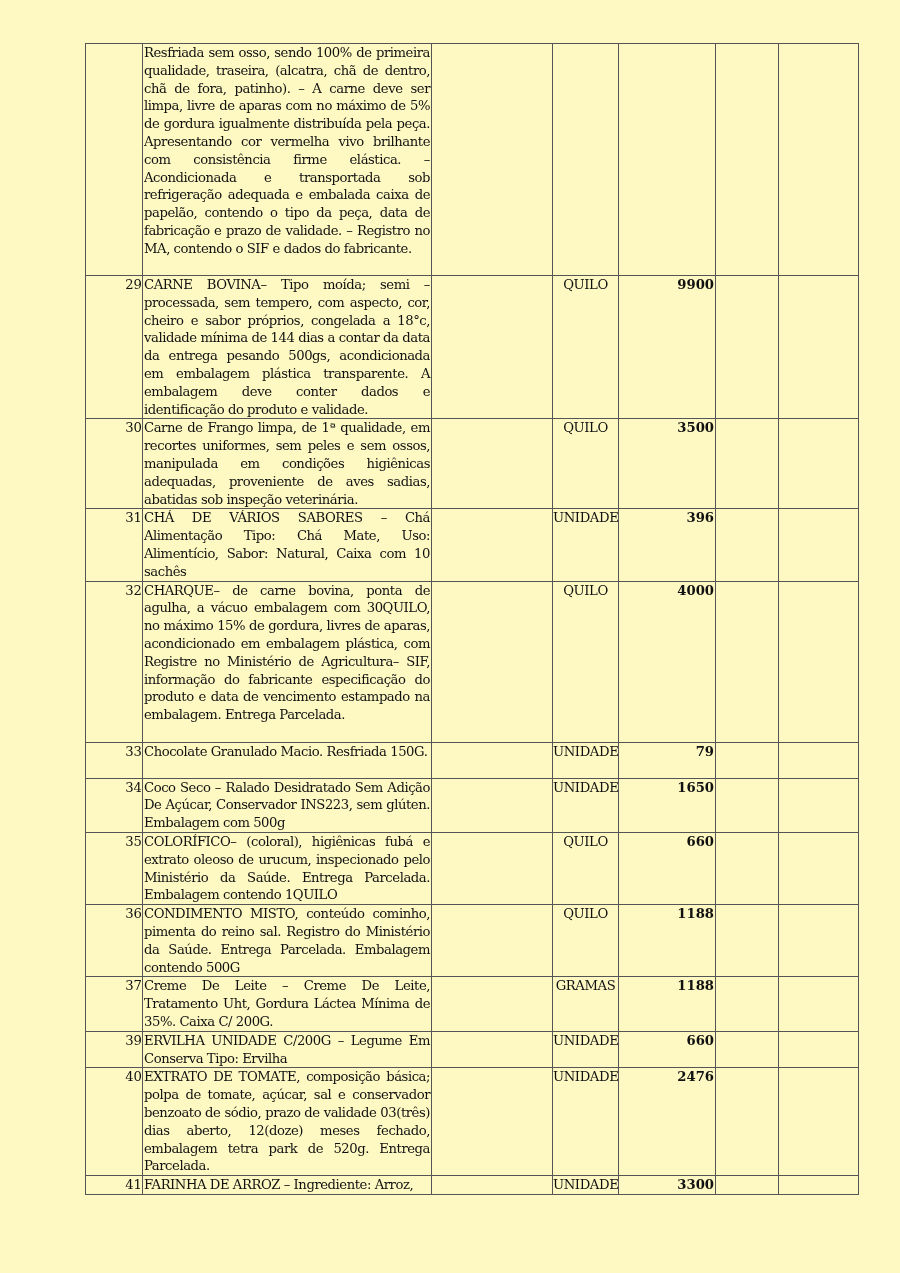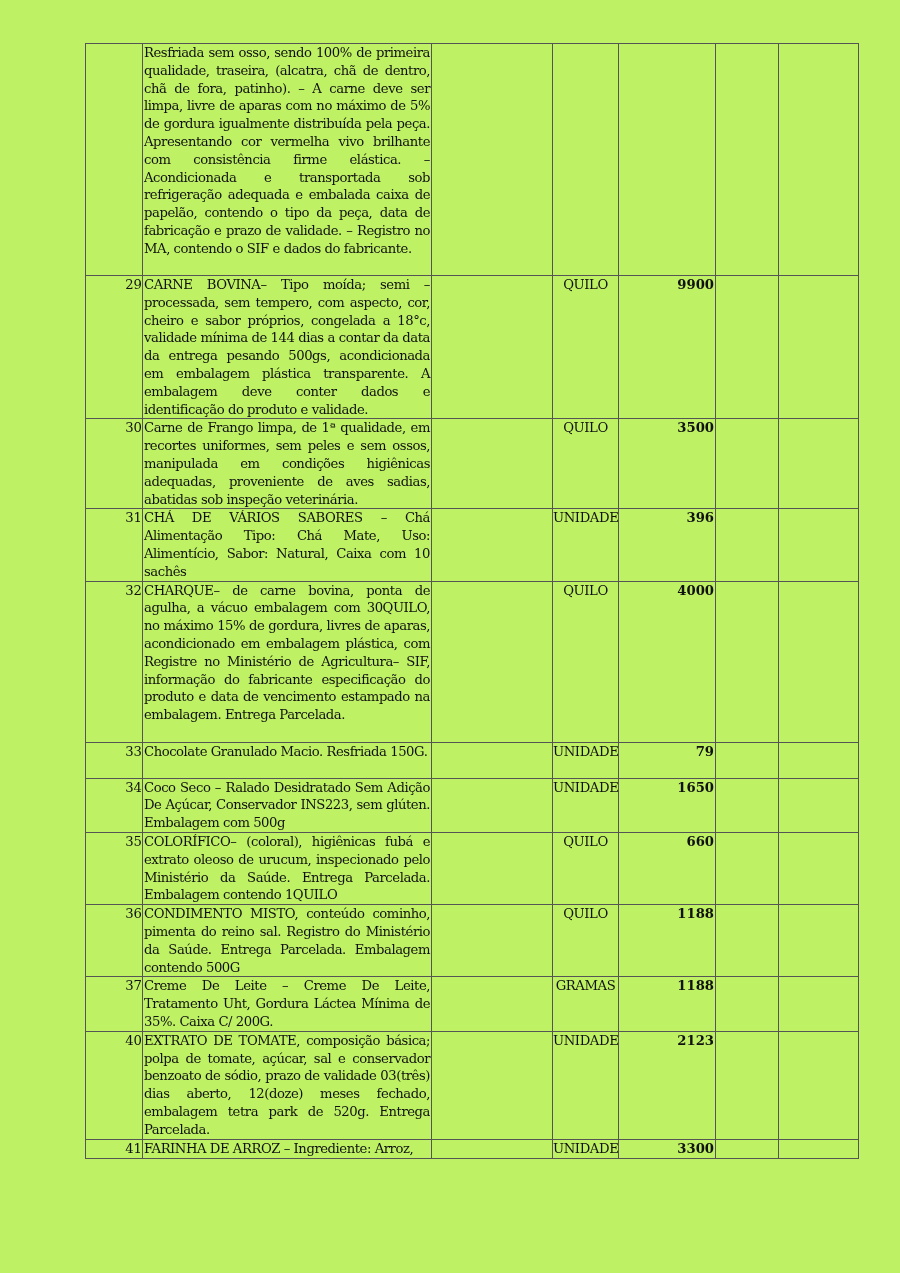--- a/index.html
+++ b/index.html
@@ -14,21 +14,21 @@
     overflow: hidden;
     font-family: "DejaVu Serif", "Liberation Serif", serif;
     color: #111111;
   }
   .page {
     position: absolute;
     left: 0;
     top: 0;
     width: 900px;
     height: 1273px;
-    background: #bef264;
+    background: #fef9c3;
   }
   table.items {
     position: absolute;
     left: 85px;
     top: 43px;
     border-collapse: collapse;
     table-layout: fixed;
     width: 773px;
   }
   table.items td {
@@ -203,29 +203,40 @@
             <span class="desc-text">Creme De Leite – Creme De Leite, Tratamento Uht, Gordura Láctea Mínima de 35%. Caixa C/ 200G.</span>
           </td>
     <td class="brand"><span></span></td>
     <td class="unit"><span>GRAMAS</span></td>
     <td class="qty"><span>1188</span></td>
     <td class="vu"><span></span></td>
     <td class="vt"><span></span></td>
   </tr>
 
 
+  <tr style="height: 36px;">
+    <td class="num"><span>39</span></td>
+    <td class="desc">
+            <span class="desc-text">ERVILHA UNIDADE C/200G – Legume Em Conserva Tipo: Ervilha</span>
+          </td>
+    <td class="brand"><span></span></td>
+    <td class="unit"><span>UNIDADE</span></td>
+    <td class="qty"><span>660</span></td>
+    <td class="vu"><span></span></td>
+    <td class="vt"><span></span></td>
+  </tr>
 
   <tr style="height: 108px;">
     <td class="num"><span>40</span></td>
     <td class="desc">
             <span class="desc-text">EXTRATO DE TOMATE, composição básica; polpa de tomate, açúcar, sal e conservador benzoato de sódio, prazo de validade 03(três) dias aberto, 12(doze) meses fechado, embalagem tetra park de 520g. Entrega Parcelada.</span>
           </td>
     <td class="brand"><span></span></td>
     <td class="unit"><span>UNIDADE</span></td>
-    <td class="qty"><span>2123</span></td>
+    <td class="qty"><span>2476</span></td>
     <td class="vu"><span></span></td>
     <td class="vt"><span></span></td>
   </tr>
 
   <tr style="height: 18px;">
     <td class="num"><span>41</span></td>
     <td class="desc">
             <span class="desc-text">FARINHA DE ARROZ – Ingrediente: Arroz,</span>
           </td>
     <td class="brand"><span></span></td>

